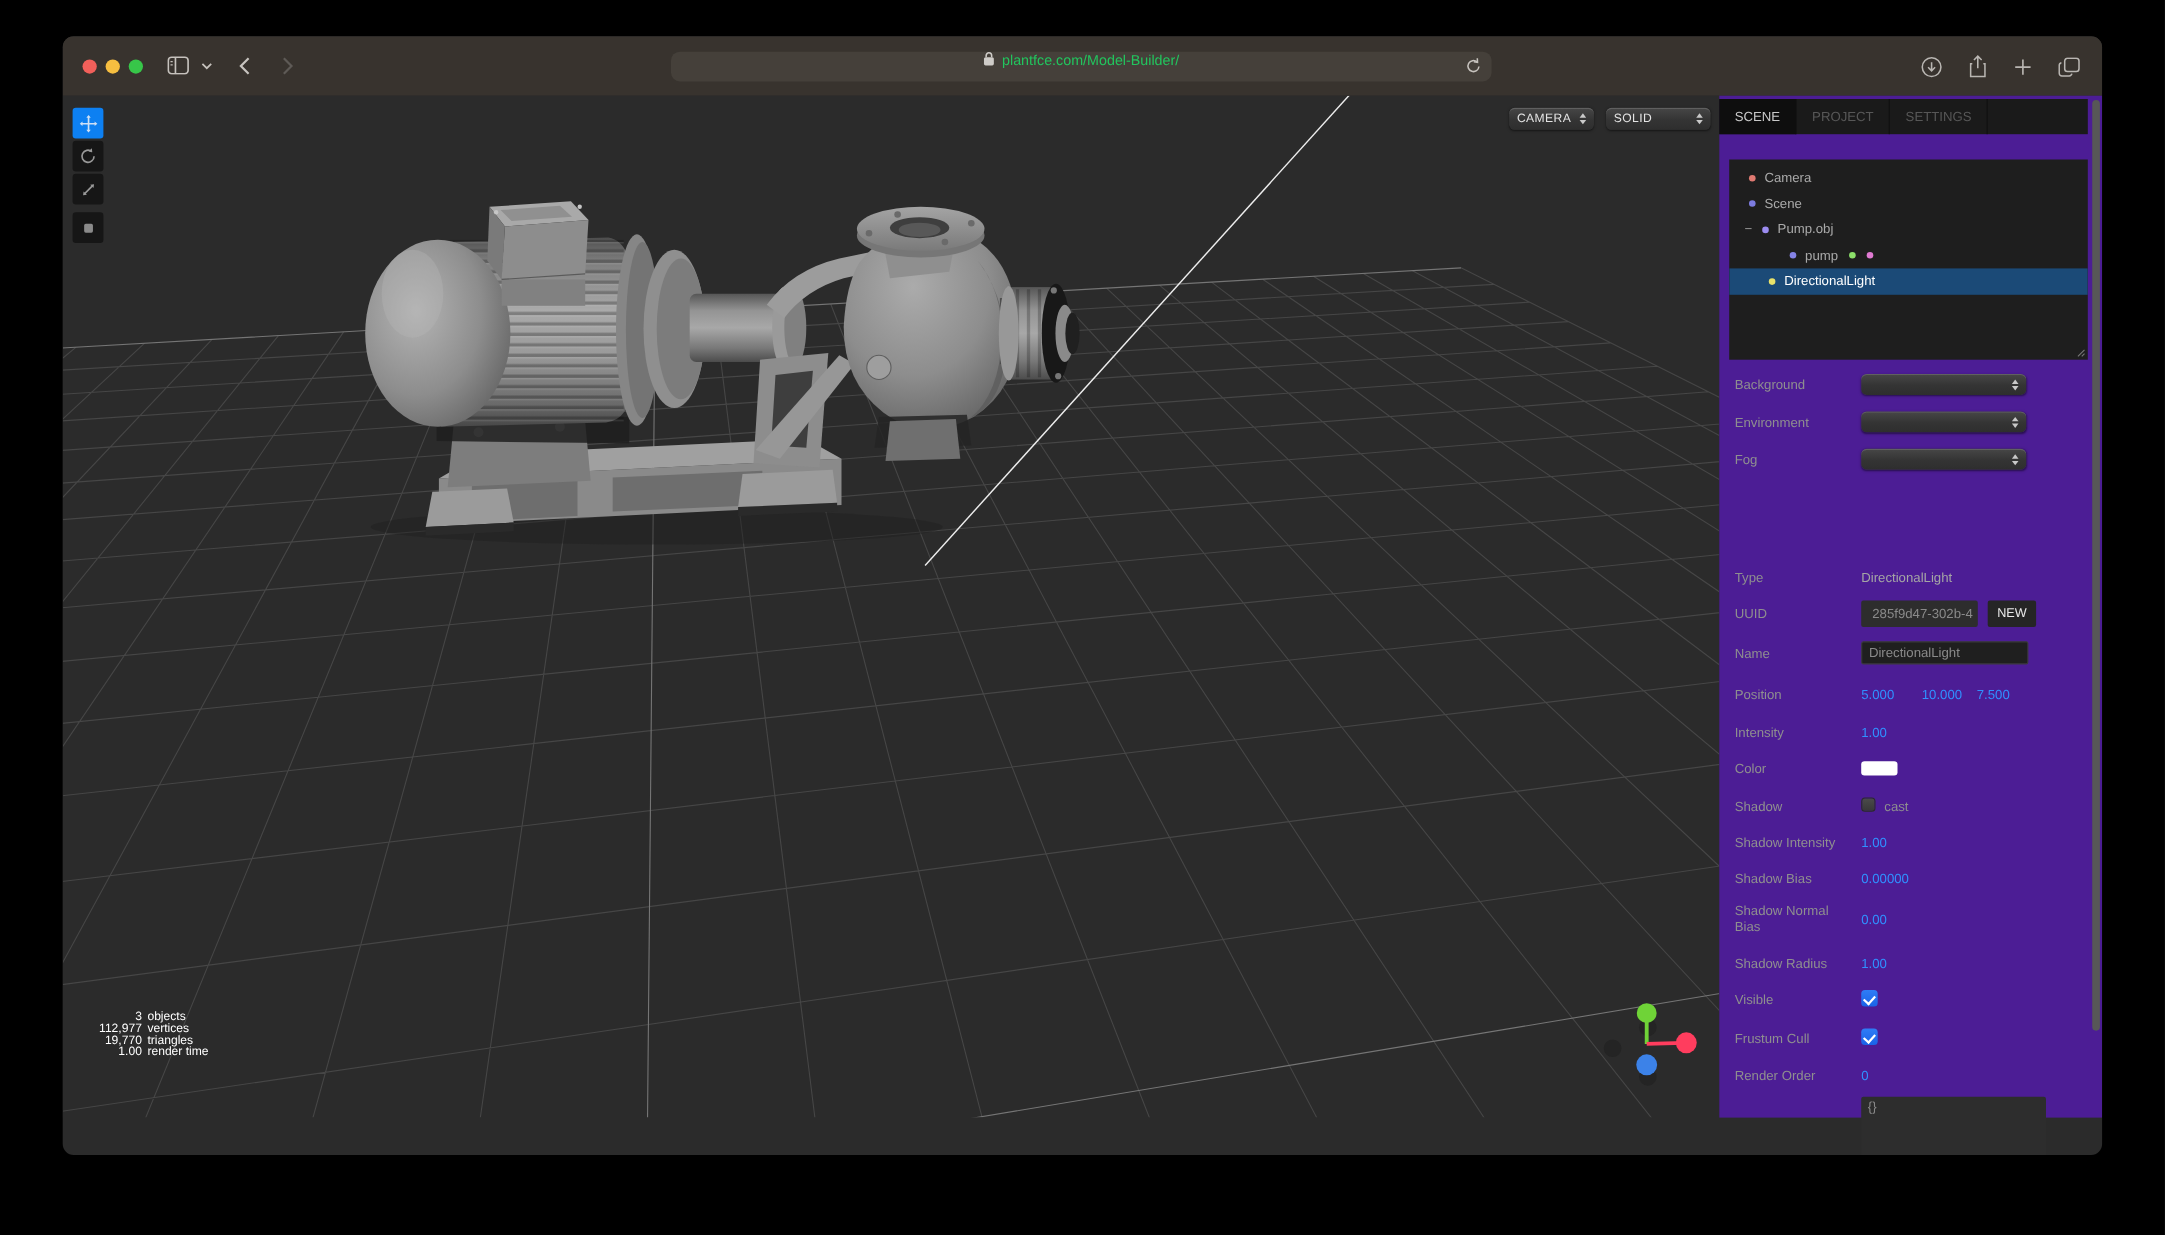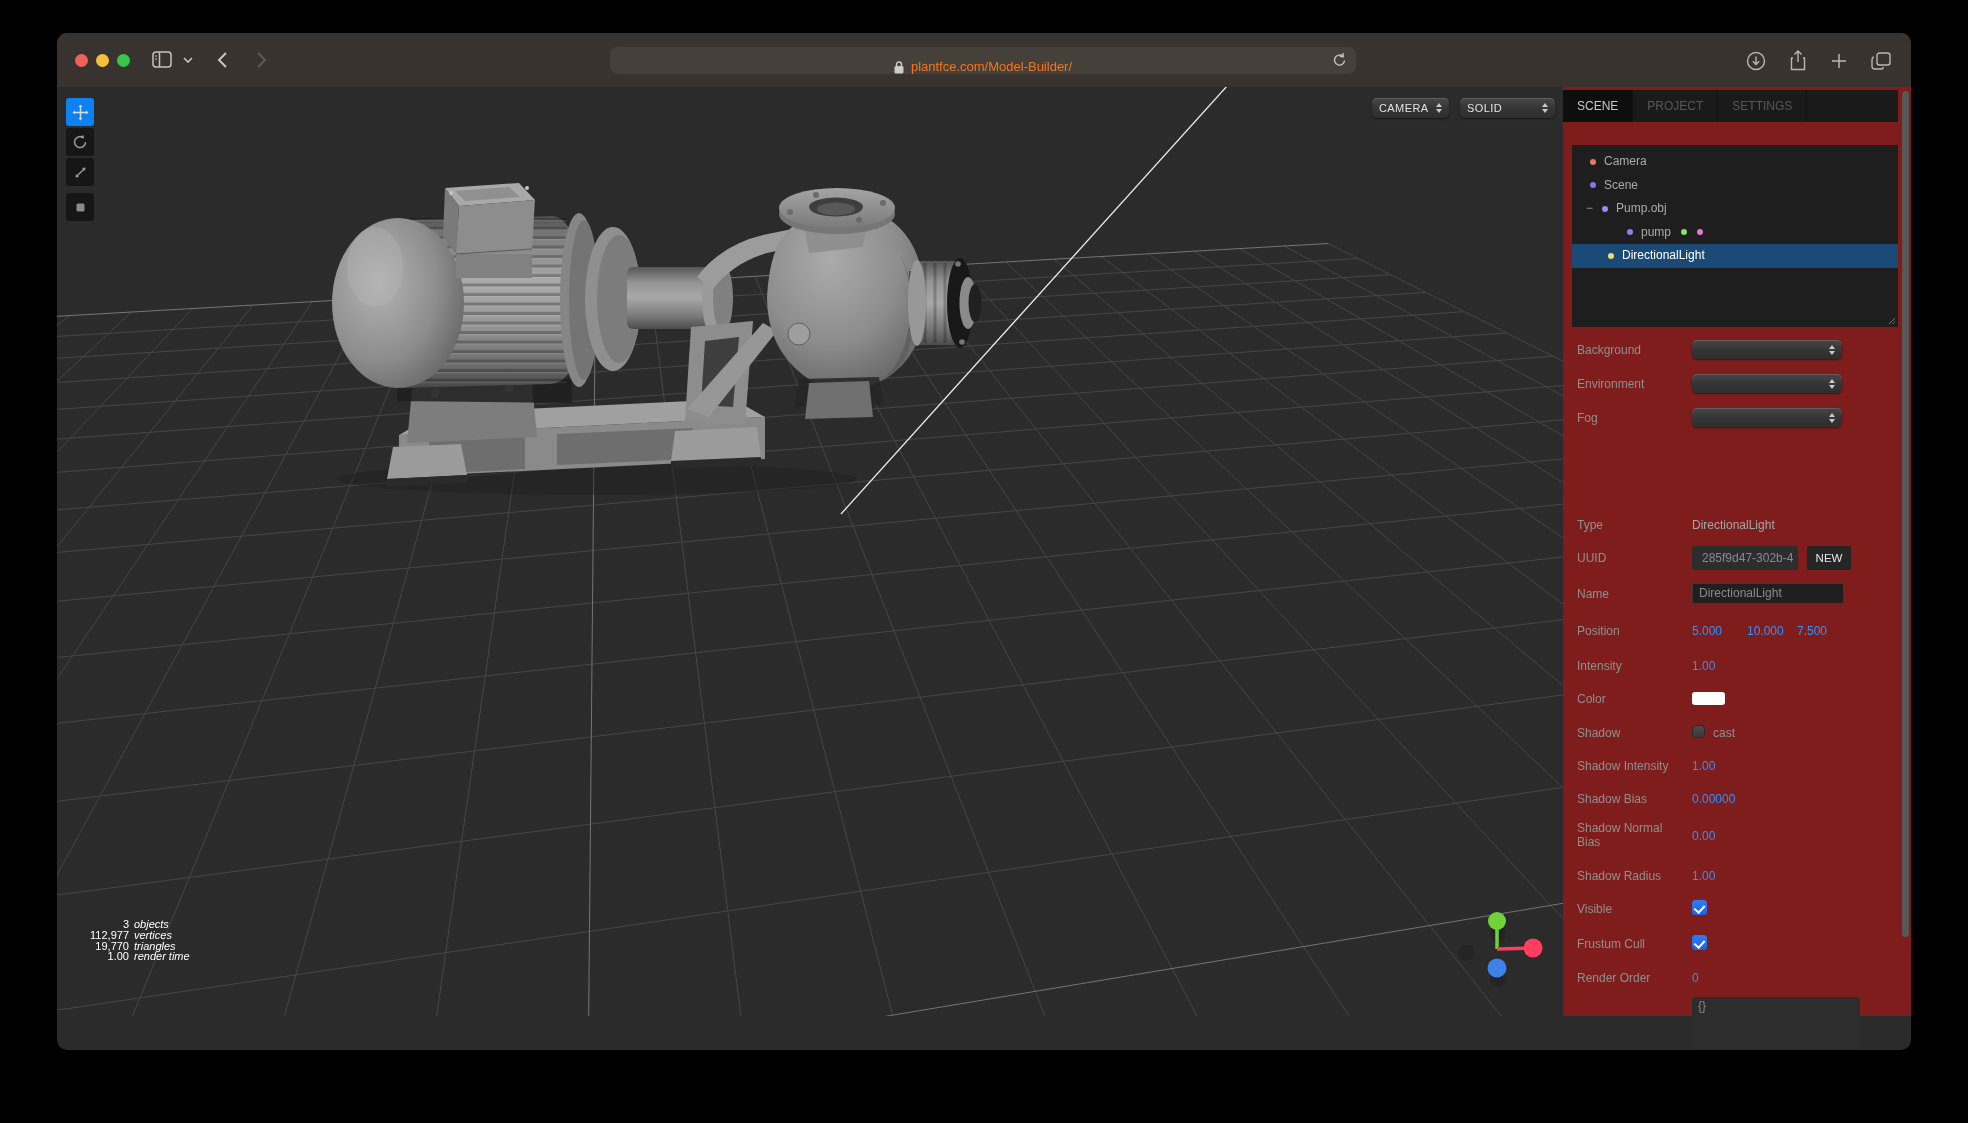--- a/index.html
+++ b/index.html
@@ -4,21 +4,21 @@
 <style>
   * { margin:0; padding:0; box-sizing:border-box; }
   body { width:1968px; height:1123px; background:#000; font-family:"Liberation Sans",sans-serif; overflow:hidden; position:relative; }
   .window { position:absolute; left:57px; top:33px; width:1854px; height:1017px; border-radius:10px; overflow:hidden; background:#2b2b2b; }
   
   .titlebar { height:54px; background:#38332e; position:relative; }
   .traffic { position:absolute; top:21px; left:18px; display:flex; gap:8px; }
   .tdot { width:13px; height:13px; border-radius:50%; }
   .tdot.r { background:#f2605a; } .tdot.y { background:#f6be40; } .tdot.g { background:#37c649; }
   .tbi { position:absolute; top:18px; color:#c6c2bd; }
-  .addressbar { position:absolute; left:553px; top:14px; width:746px; height:27px; background:#45403a; border-radius:8px; display:flex; align-items:flex-end; justify-content:center; gap:7px; color:#f97316; font-size:13px; }
+  .addressbar { position:absolute; left:553px; top:14px; width:746px; height:27px; background:#45403a; border-radius:8px; display:flex; align-items:flex-start; justify-content:center; gap:7px; color:#22c55e; font-size:13px; }
   .refresh { position:absolute; right:9px; top:5px; }
   .tb-right { position:absolute; right:20px; top:17px; display:flex; gap:23px; align-items:center; }
   
   .menubar { height:34px; background:#0c0c0c; display:flex; align-items:center; padding:0 14px 0 33px; color:#9a9a9a; font-size:14px; }
   .mi { margin-right:36px; }
   .mb-right { margin-left:auto; display:flex; align-items:center; gap:9px; font-size:13px; color:#b5b5b5; }
   .rev { color:#4a4a4a; margin-left:5px; }
   
   .content { display:flex; height:929px; }
   .viewport { position:relative; width:1506px; height:929px; background:#2b2b2b; overflow:hidden; }
@@ -28,23 +28,23 @@
   .vbtn.active { background:#0d80f2; }
   .vbtn.last { margin-top:7px; }
   .vselects { position:absolute; top:11px; left:1315px; display:flex; gap:11px; }
   .pill { background:linear-gradient(#474747,#343434 55%,#2e2e2e); border-radius:5px; box-shadow:inset 0 1px 0 rgba(255,255,255,.14), 0 1px 2px rgba(0,0,0,.5); color:#e3e3e3; font-size:11px; letter-spacing:.4px; display:flex; align-items:center; padding:0 7px; height:20px; }
   .pill .lbl { margin-right:auto; }
   .pill.camera { width:77px; } .pill.shading { width:95px; }
   .arrows { display:flex; flex-direction:column; gap:2px; margin-left:6px; }
   .ar-up { width:0; height:0; border-left:3px solid transparent; border-right:3px solid transparent; border-bottom:4px solid #c9c9c9; }
   .ar-dn { width:0; height:0; border-left:3px solid transparent; border-right:3px solid transparent; border-top:4px solid #c9c9c9; }
   .stats { position:absolute; left:10px; top:832px; display:grid; grid-template-columns:62px auto; column-gap:5px; row-gap:0; font-size:11px; line-height:10.8px; color:#fff; }
-  .sv { text-align:right; } .sl { text-align:left;font-style:italic; }
+  .sv { text-align:right; } .sl { text-align:left; }
   
-  .sidebar { width:348px; height:929px; background:#7f1d1d; position:relative; font-size:12px; color:#999; }
+  .sidebar { width:348px; height:929px; background:#4c1d95; position:relative; font-size:12px; color:#999; }
   .side-tabs { position:absolute; left:0; width:335px; height:32px; background:#1a1a1a; display:flex; }
   .stab { padding:0 14px; line-height:32px; color:#575757; border-right:1px solid #101010; }
   .stab.active { background:#0e0e0e; color:#c9c9c9; }
   .outliner { position:absolute; left:9px; top:58px; width:326px; height:182px; background:#1e1e1e; overflow:hidden; padding-top:5px; }
   .orow { height:23.5px; line-height:23.5px; display:flex; align-items:center; color:#aaa; }
   .orow.sel { background:#1b4a77; color:#fff; }
   .odot { width:6px; height:6px; border-radius:50%; display:inline-block; margin-right:8px; flex:none; }
   .ocollapse { width:16px; color:#999; flex:none; }
   .rhandle { position:absolute; right:2px; bottom:2px; }
   .srow { position:absolute; left:14px; width:322px; height:20px; }

